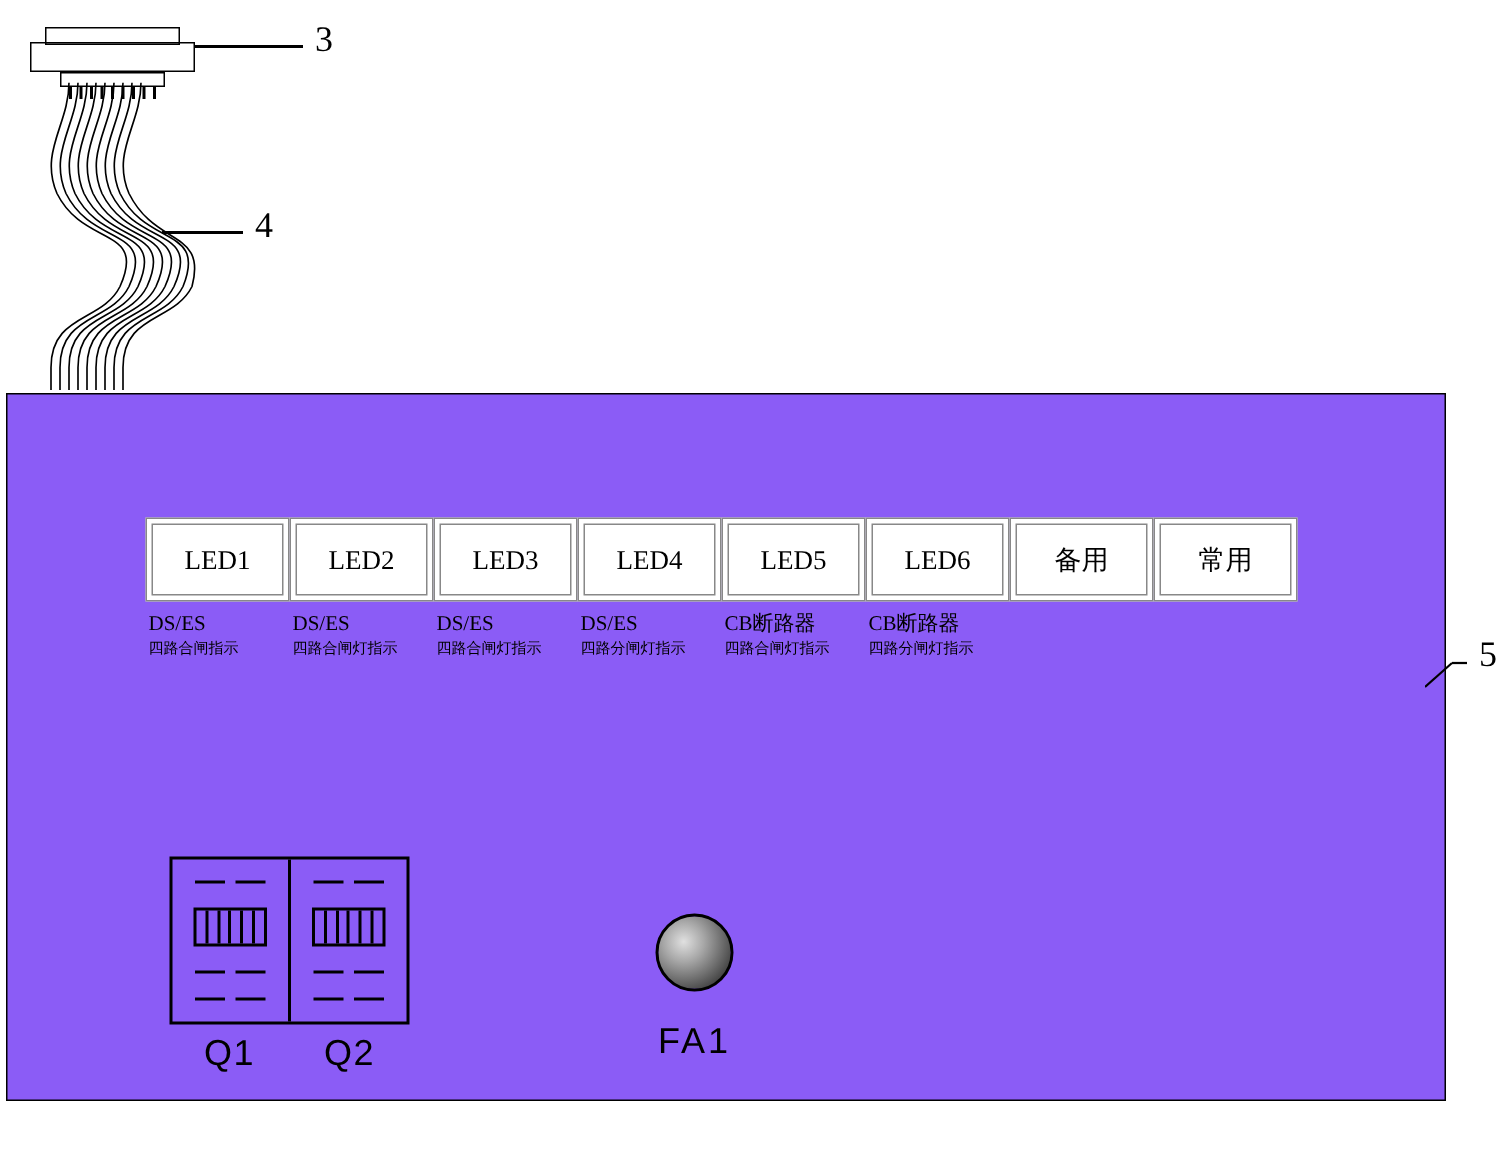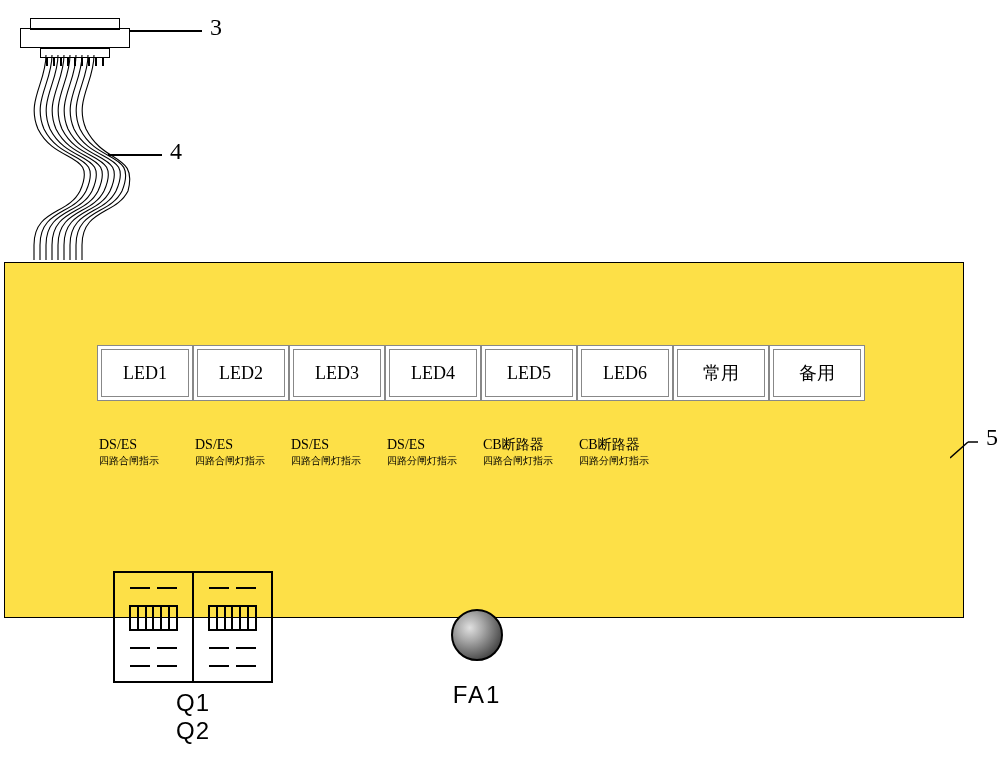--- a/index.html
+++ b/index.html
@@ -37,23 +37,23 @@
     top: 55px;
     width: 110px;
     height: 205px;
   }
   
   .panel {
     position: absolute;
     left: 4px;
     top: 262px;
     width: 960px;
-    height: 356px;
+    height: 472px;
     border: 1.5px solid #000;
-    background: #fde047;
+    background: #8b5cf6;
   }
   .led-row {
     position: absolute;
     left: 92px;
     top: 82px;
     display: flex;
     gap: 0;
   }
   .led-cell {
     width: 96px;
@@ -77,21 +77,21 @@
     top: 144px;
     display: flex;
   }
   .label-col {
     width: 96px;
     text-align: left;
     font-size: 10px;
     line-height: 1.45;
     padding-left: 2px;
   }
-  .label-col .l1 { font-size: 14px; margin-top: 28px; }
+  .label-col .l1 { font-size: 14px; }
   .label-col .l2 { font-size: 10px; font-family: Liberation Mono, monospace; }
   .switches {
     position: absolute;
     left: 108px;
     top: 308px;
   }
   .switch-outer {
     width: 160px;
     height: 112px;
     border: 2px solid #000;
@@ -123,32 +123,31 @@
     padding: 0 3px;
   }
   .sw-grill span {
     width: 2px;
     background: #000;
   }
   .sw-labels {
     display: flex;
     width: 160px;
     margin-top: 6px;
-    flex-direction: column;
   }
   .sw-labels div {
     flex: 1;
     text-align: center;
     font-size: 24px;
     font-family: sans-serif;
     letter-spacing: 1px;
   }
   .fuses {
     position: absolute;
-    left: 446px;
+    left: 432px;
     top: 346px;
     display: flex;
     gap: 45px;
   }
   .fuse {
     display: flex;
     flex-direction: column;
     align-items: center;
   }
   .fuse-circle {
@@ -229,24 +228,24 @@
     <div class="led-cell">
         <div class="inner">LED4</div>
       </div>
     <div class="led-cell">
         <div class="inner">LED5</div>
       </div>
     <div class="led-cell">
         <div class="inner">LED6</div>
       </div>
     <div class="led-cell">
+        <div class="inner">备用</div>
+      </div>
+    <div class="led-cell">
         <div class="inner">常用</div>
-      </div>
-    <div class="led-cell">
-        <div class="inner">备用</div>
       </div>
   </div>
 
   <div class="label-row">
     <div class="label-col">
       <div class="l1">DS/ES</div>
       <div class="l2">四路合闸指示</div>
     </div>
     <div class="label-col">
       <div class="l1">DS/ES</div>

